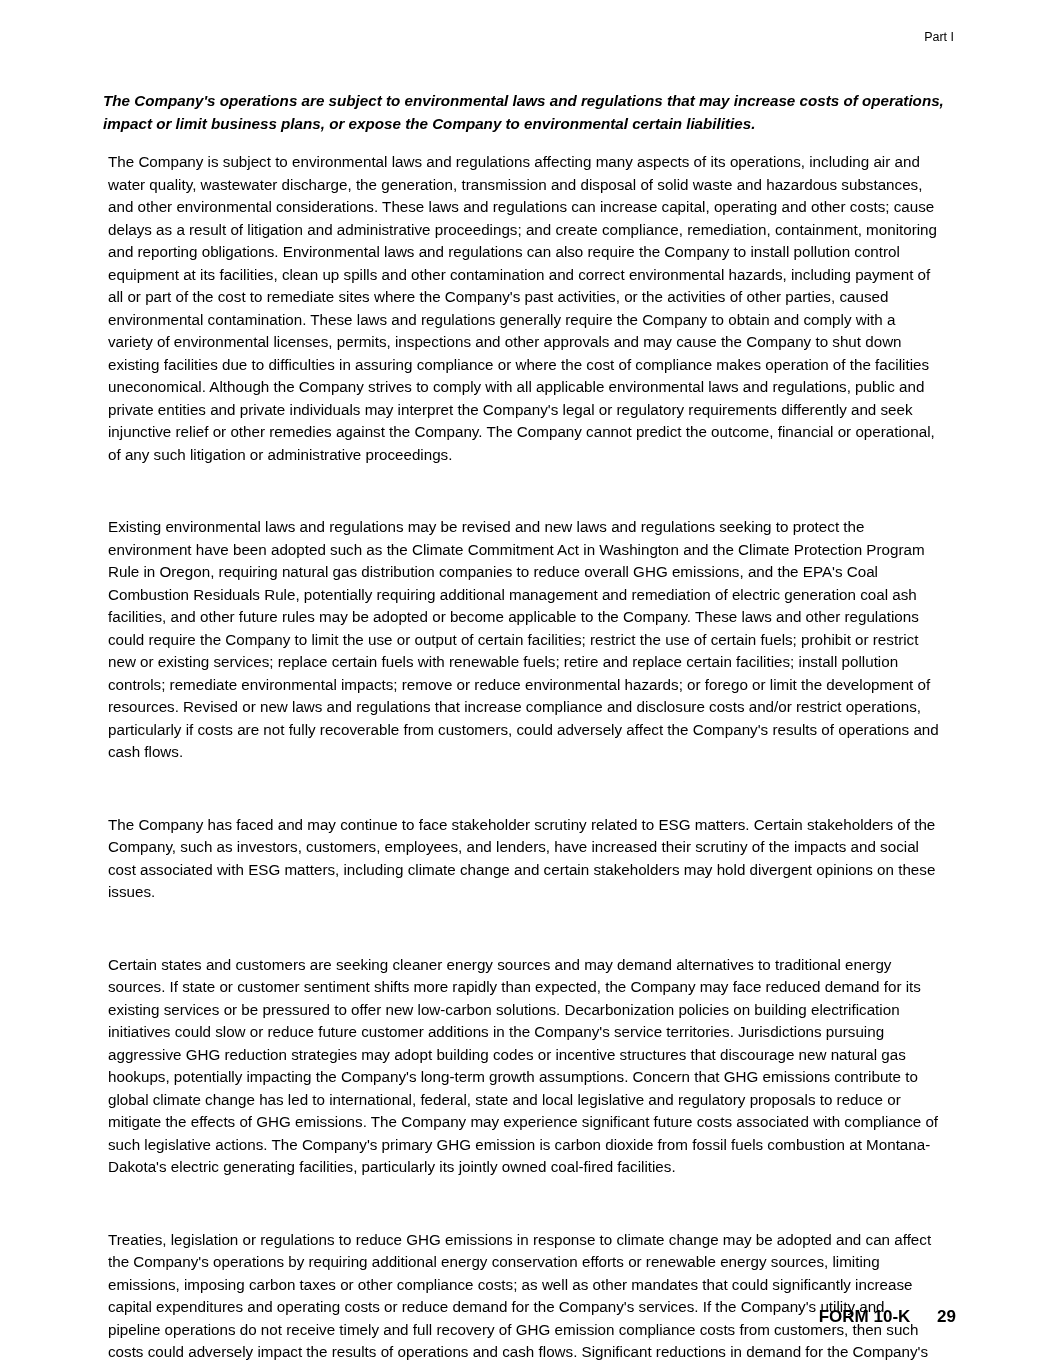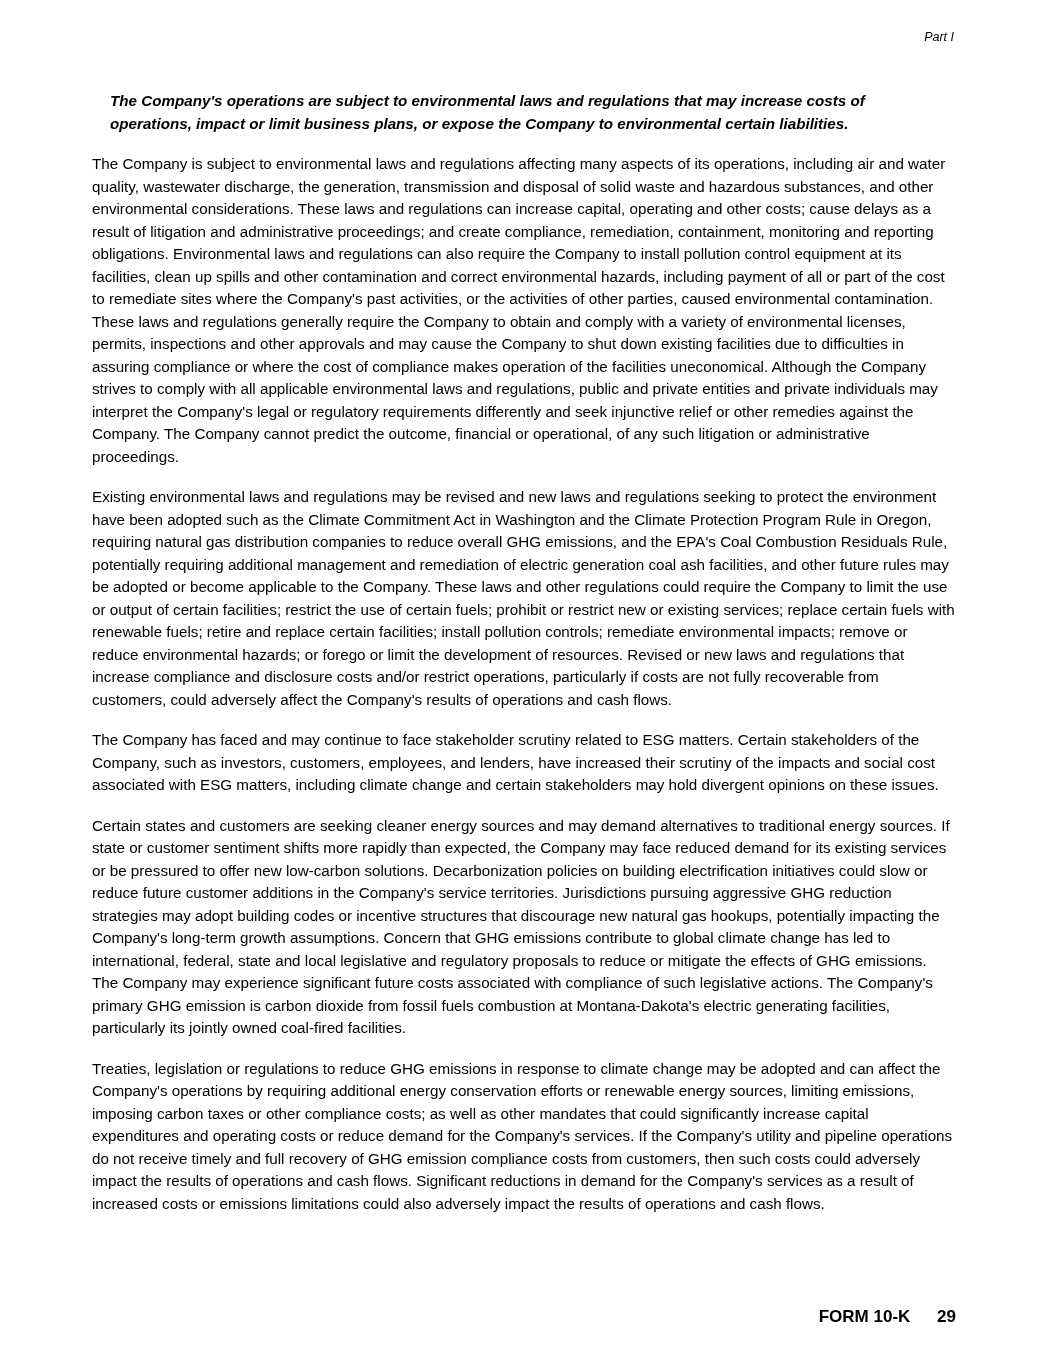--- a/index.html
+++ b/index.html
@@ -18,36 +18,35 @@
     box-sizing: border-box;
     padding: 30px 92px 0 92px;
     background: #ffffff;
   }
   .header {
     text-align: right;
     font-size: 12.5px;
     color: #000;
     padding-right: 2px;
     margin-bottom: 46px;
-    font-style: italic;
   }
   .content {
     font-size: 15.2px;
     line-height: 1.48;
     text-align: left;
   }
   .heading {
     font-weight: bold;
     font-style: italic;
     font-size: 15.2px;
     line-height: 1.48;
-    margin: 18px;
+    margin: 11px;
   }
   p.body-text {
-    margin: 0;
+    margin: 16px;
   }
   .para-gap {
     height: 18px;
   }
   .footer {
     position: absolute;
     left: 92px;
     right: 92px;
     bottom: 38px;
     text-align: right;

